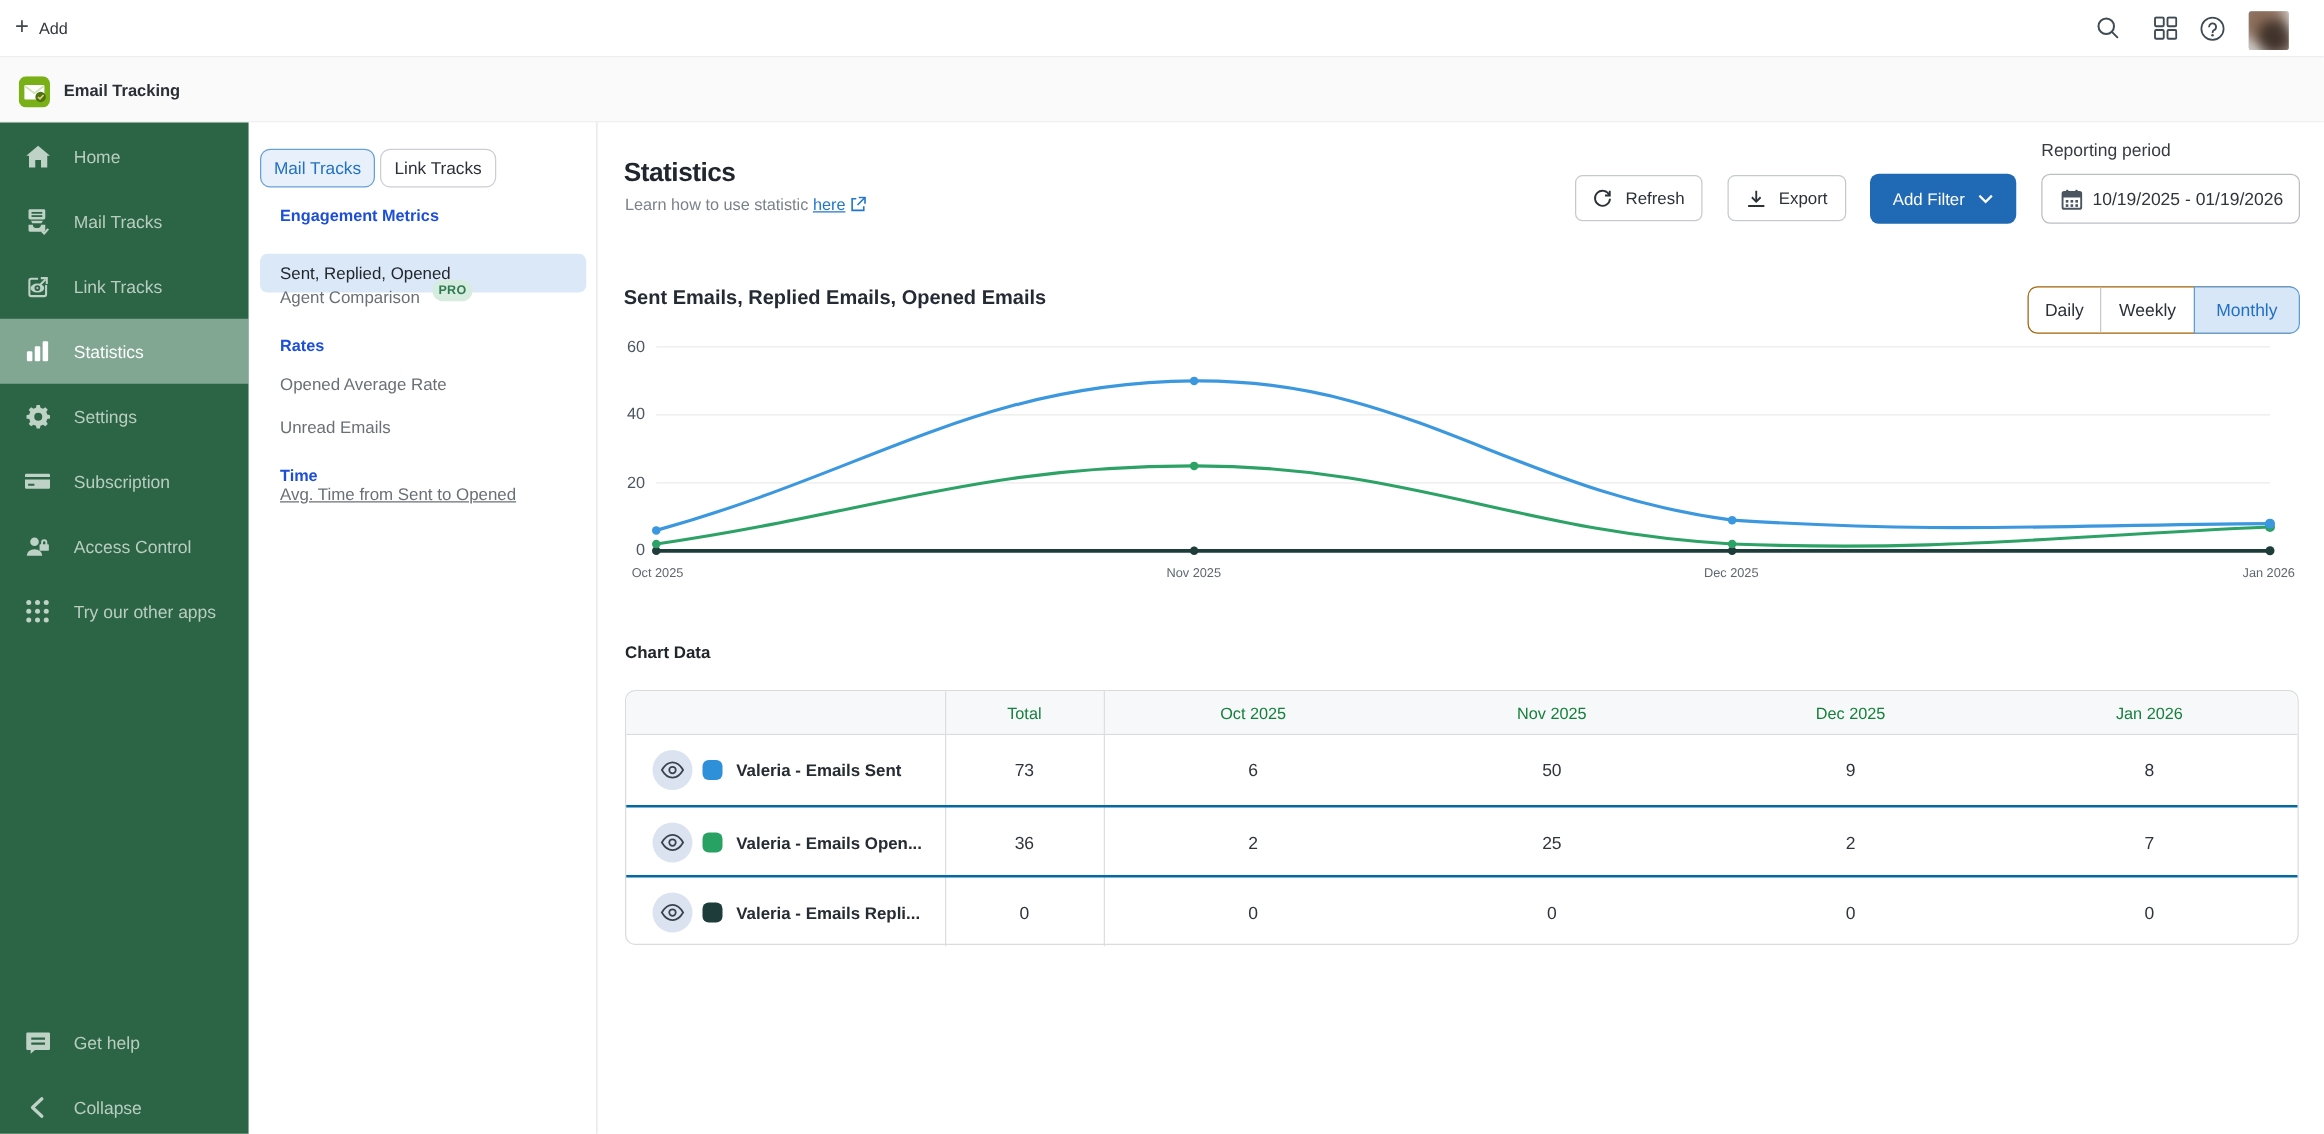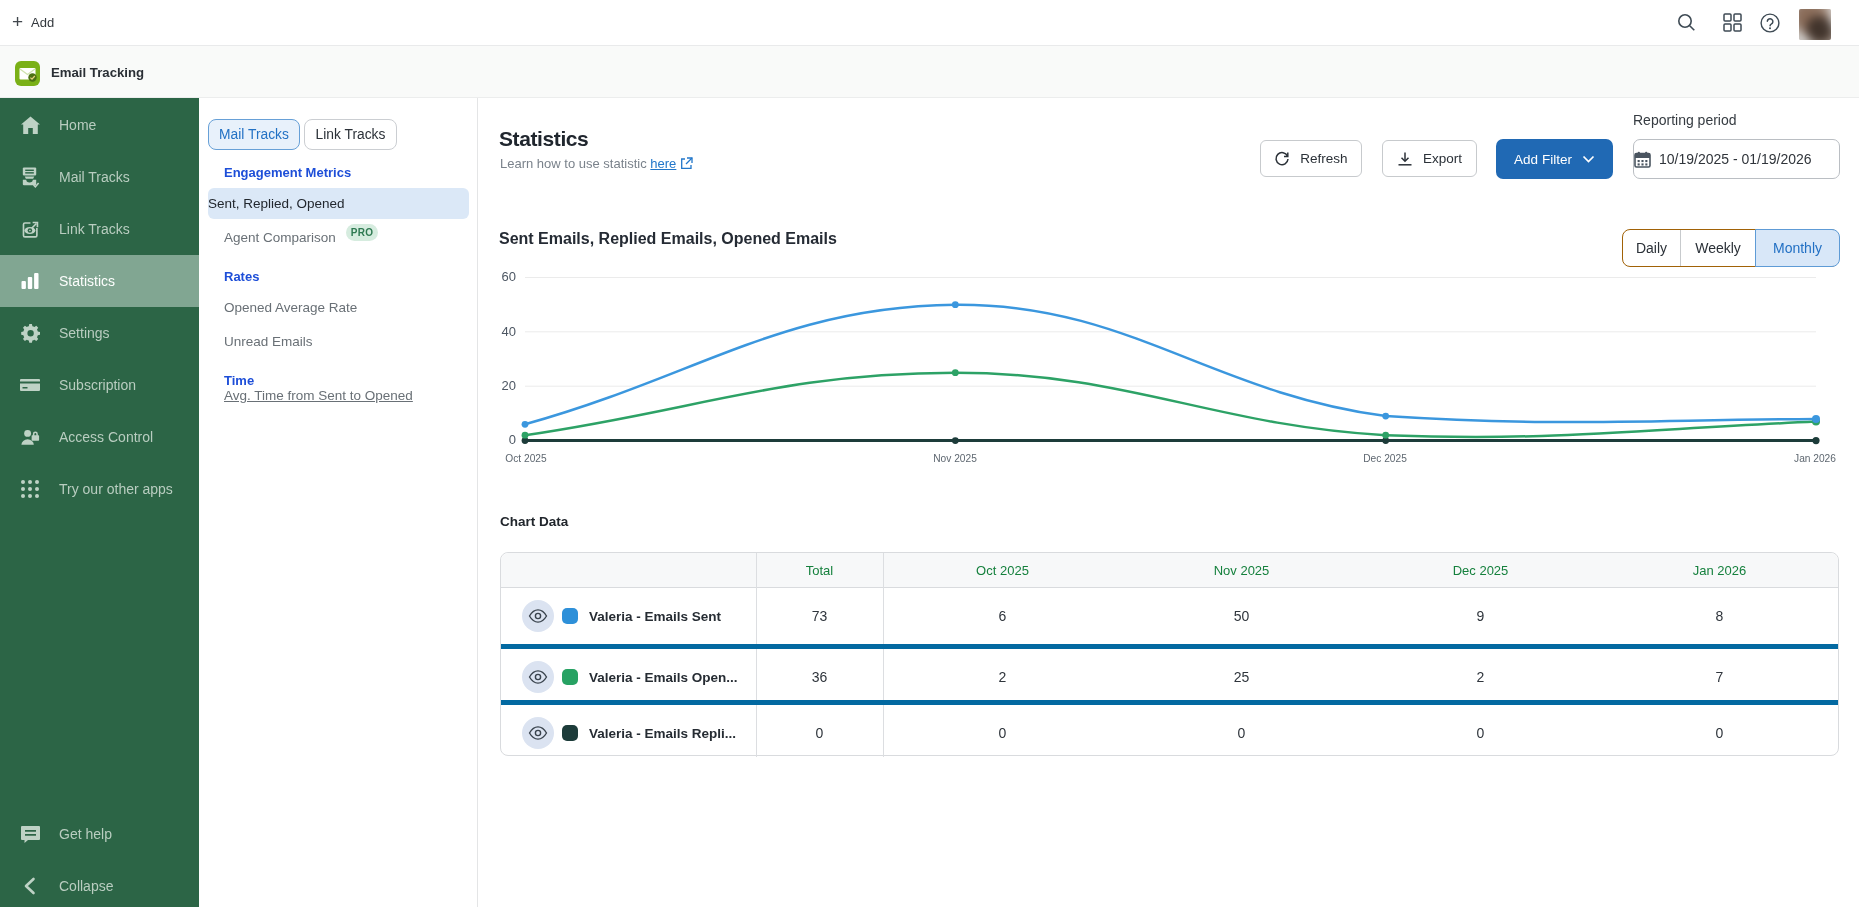--- a/index.html
+++ b/index.html
@@ -39,59 +39,59 @@
 .snav.active { background:#81a692; color:#fdfefd; }
 
 #subbar { position:absolute; left:199px; top:98px; width:279px; height:809px; background:#fff;
   border-right:1px solid #e4e5e6; }
 .tabbtn { position:absolute; top:119px; height:31px; display:flex; align-items:center;
   justify-content:center; font-size:13.8px; border-radius:8px; }
 #tab1 { left:208px; width:92px; background:#e8f1fb; border:1px solid #67a0d7; color:#2271c4; }
 #tab2 { left:304px; width:93px; background:#fff; border:1px solid #cbced2; color:#2b3138; }
 .subhead { position:absolute; left:224px; font-size:13px; font-weight:bold; color:#1d4ed8; }
 .subitem { position:absolute; left:224px; font-size:13.5px; color:#697076; }
-#selitem { position:absolute; left:208px; top:188px; width:261px; height:31px; background:#dbe8f7;
-  border-radius:6px; display:flex; align-items:center; font-size:13.5px; color:#22272e; }
+#selitem { position:absolute; left:208px; top:203px; width:261px; height:31px; background:#dbe8f7;
+  border-radius:6px; display:flex; align-items:center; padding-left:16px; font-size:13.5px; color:#22272e; }
 #propill { position:absolute; left:346px; top:224px; width:32px; height:17px; background:#d6ecdf;
   border-radius:9px; color:#2f7a52; font-size:10px; font-weight:bold; display:flex;
   align-items:center; justify-content:center; letter-spacing:.3px; }
 
 #main { position:absolute; left:479px; top:98px; width:1380px; height:809px; background:#fff; }
 #stitle { position:absolute; left:499px; top:127px; font-size:21px; font-weight:bold; color:#20262e; letter-spacing:-0.4px; }
 #slearn { position:absolute; left:500px; top:156px; font-size:13px; color:#7a828b; }
 #slearn a { color:#2277ca; }
 .btn { position:absolute; display:flex; align-items:center; justify-content:center; gap:10px;
   border:1px solid #c7cacd; border-radius:6px; background:#fff; font-size:13.5px; color:#2b3138; }
 #btn-refresh { left:1260px; top:140px; width:102px; height:37px; }
 #btn-export  { left:1382px; top:140px; width:95px;  height:37px; }
 #btn-filter  { left:1496px; top:139px; width:117px; height:40px; background:#2069b4;
   border:none; color:#fff; border-radius:7px; }
 #replabel { position:absolute; left:1633px; top:112px; font-size:14px; color:#353b41; }
 #dateinput { position:absolute; left:1633px; top:139px; width:207px; height:40px;
   border:1px solid #babec3; border-radius:7px; display:flex; align-items:center; background:#fff;
-  padding-left:0; gap:8px; font-size:14px; color:#30353b; }
+  padding-left:15px; gap:8px; font-size:14px; color:#30353b; }
 #chead { position:absolute; left:499px; top:230px; font-size:16px; font-weight:bold; color:#252b34; }
 #seg { position:absolute; left:1622px; top:229px; width:217px; height:38px;
   border:1px solid #a16207; border-radius:8px; background:#fff; }
 .segb { position:absolute; top:0; height:36px; display:flex; align-items:center;
   justify-content:center; font-size:14px; color:#2b3138; }
 #seg .s1 { left:0; width:58px; border-right:1px solid #c7cacd; }
 #seg .s2 { left:58px; width:74px; }
 #seg .s3 { left:132px; top:-1px; width:85px; height:38px; background:#d8e7f8; color:#2270c4;
   border:1px solid #5e9bd6; border-radius:0 8px 8px 0; }
 #tblhead { position:absolute; left:500px; top:514px; font-size:13.5px; font-weight:bold; color:#21262c; }
 
 #dtable { position:absolute; left:500px; top:552px; width:1339px; height:204px;
   border:1px solid #d9dbde; border-radius:8px; }
 .thdr { position:absolute; left:0; top:0; width:100%; height:35px; background:#f7f8f9;
   border-bottom:1px solid #d9dbde; border-radius:8px 8px 0 0; }
 .thc { position:absolute; top:0; height:35px; display:flex; align-items:center;
   justify-content:center; font-size:13px; color:#15803d; }
 .trow { position:absolute; left:0; width:100%; height:56px; }
-.trow + .trow { border-top:5px solid #0369a1; }
+.trow + .trow { border-top:2px solid #0369a1; }
 .tvline { position:absolute; top:0; width:1px; height:204px; background:#dcdee1; }
 .tcell { position:absolute; display:flex; align-items:center; justify-content:center;
   font-size:14px; color:#2f353c; height:56px; }
 .eye { position:absolute; left:21px; top:12px; width:32px; height:32px; border-radius:50%;
   background:#dbe3f1; display:flex; align-items:center; justify-content:center; }
 .chip { position:absolute; left:61px; top:20px; width:16px; height:16px; border-radius:5px; }
 .sname { position:absolute; left:88px; top:0; height:56px; display:flex; align-items:center;
   font-size:13.5px; font-weight:bold; color:#262c33; }
 </style>
 </head>

